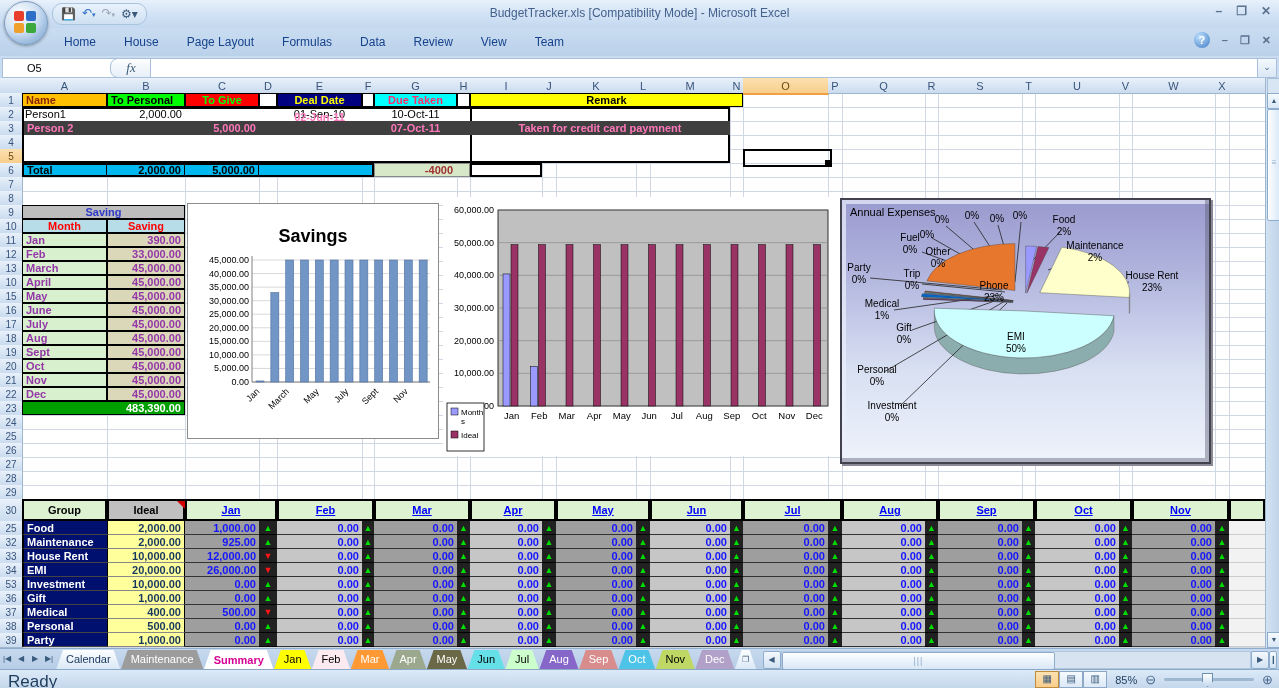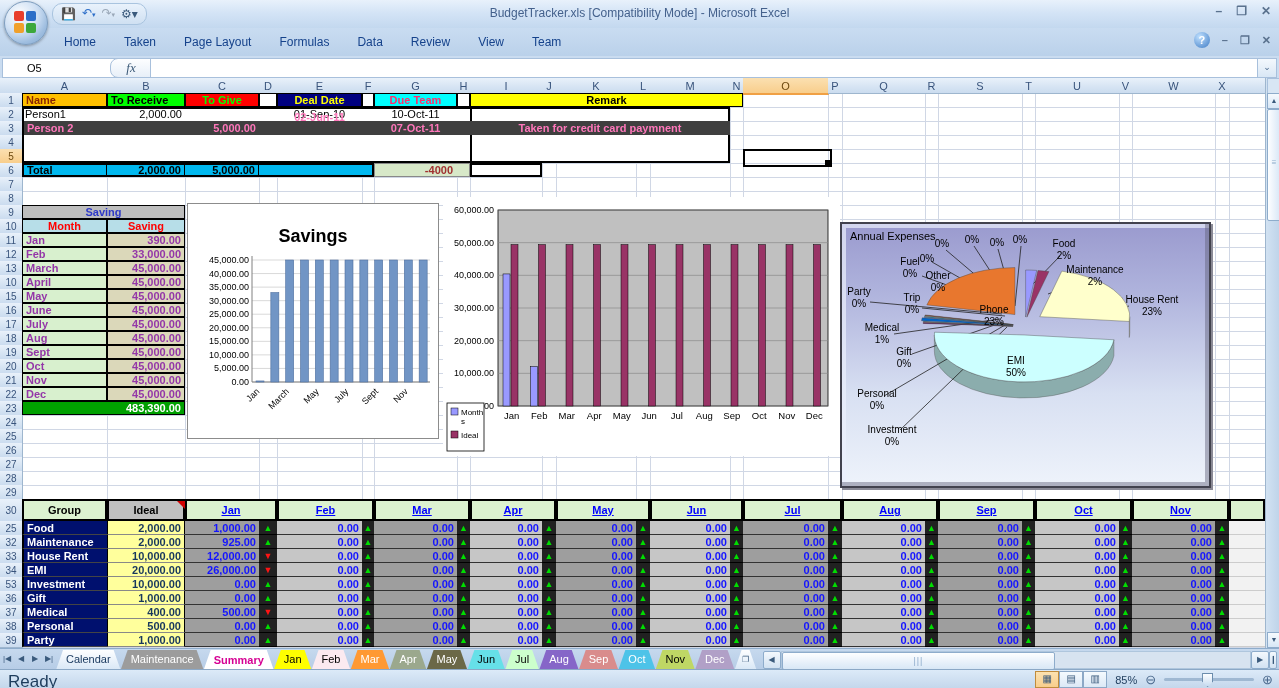--- a/index.html
+++ b/index.html
@@ -42,21 +42,21 @@
     border-right:1px solid #9EB6CE;border-bottom:1px solid #9EB6CE;color:#39547C;
     display:flex;align-items:center;justify-content:center;font-size:11px;}
   .hdr-sel{background:linear-gradient(#FBE0B1,#F8CE8C)!important;border-bottom:2px solid #F0A044!important;color:#6E4A10;}
   .rhdr-sel{background:linear-gradient(#FBE0B1,#F8CE8C)!important;border-right:2px solid #F0A044!important;color:#6E4A10;}
   .gline{position:absolute;background:#D0D7E5;}
   .cell{position:absolute;box-sizing:border-box;font-size:11px;display:flex;align-items:center;
     white-space:nowrap;overflow:hidden;padding:0 3px;}
   
   .chartbox{position:absolute;background:#fff;}
   #piebox{border:2px solid #42424E;box-shadow:inset -4px -4px 0 rgba(95,95,120,.45),inset 4px 4px 0 rgba(235,240,252,.7),2px 2px 0 #8A8A96;
-    background:linear-gradient(#9A9ACE 0%,#AEB2DC 25%,#D8E0F2 65%,#EEF3FB 100%);margin-top:24px;}
+    background:linear-gradient(#9A9ACE 0%,#AEB2DC 25%,#D8E0F2 65%,#EEF3FB 100%);}
   .pielbl{position:absolute;font-size:10px;color:#000;text-align:center;line-height:12px;transform:translateX(-50%);}
   
   #tabbar{position:absolute;left:0;top:648px;width:1279px;height:21px;background:linear-gradient(#C6D9EE,#B6CCE6);
     border-top:1px solid #8EACCB;display:flex;align-items:stretch;}
   .tnav{width:14px;text-align:center;font-size:8px;color:#3A5A7C;line-height:20px;}
   .stab{height:20px;margin-top:1px;padding:0 10px;font-size:11px;line-height:19px;text-align:center;
     clip-path:polygon(7px 0,calc(100% - 7px) 0,100% 100%,0 100%);}
   .stab.active{font-weight:bold;line-height:20px;}
   #hscroll{flex:1;display:flex;align-items:center;margin:2px 2px 1px 6px;}
   .sbtn{width:16px;height:16px;background:linear-gradient(#F3F8FD,#D2E2F2);border:1px solid #8EACCB;
@@ -100,21 +100,21 @@
   <div class="winbtns">
     <span>–</span>
     <span>❐</span>
     <span>✕</span>
   </div>
 </div>
 
 <div id="ribbon">
   <div class="rtabs" id="rtabs">
       <div class="rtab">Home</div>
-      <div class="rtab">Taken</div>
+      <div class="rtab">House</div>
       <div class="rtab">Page Layout</div>
       <div class="rtab">Formulas</div>
       <div class="rtab">Data</div>
       <div class="rtab">Review</div>
       <div class="rtab">View</div>
       <div class="rtab">Team</div>
     </div>
   <div class="rwin">
     <span id="help-icon">?</span>
     <span>–</span>
@@ -258,26 +258,26 @@
     <div class="rowhdr" style="left: 0px; top: 443px; width: 22px; height: 14px; font-size: 10px;">25</div>
     <div class="rowhdr" style="left: 0px; top: 457px; width: 22px; height: 14px; font-size: 10px;">32</div>
     <div class="rowhdr" style="left: 0px; top: 471px; width: 22px; height: 14px; font-size: 10px;">33</div>
     <div class="rowhdr" style="left: 0px; top: 485px; width: 22px; height: 14px; font-size: 10px;">34</div>
     <div class="rowhdr" style="left: 0px; top: 499px; width: 22px; height: 14px; font-size: 10px;">53</div>
     <div class="rowhdr" style="left: 0px; top: 513px; width: 22px; height: 14px; font-size: 10px;">36</div>
     <div class="rowhdr" style="left: 0px; top: 527px; width: 22px; height: 14px; font-size: 10px;">37</div>
     <div class="rowhdr" style="left: 0px; top: 541px; width: 22px; height: 14px; font-size: 10px;">38</div>
     <div class="rowhdr" style="left: 0px; top: 555px; width: 22px; height: 14px; font-size: 10px;">39</div>
     <div class="cell" style="left: 22px; top: 15px; width: 85px; height: 14px; background: rgb(255, 192, 0); color: rgb(139, 37, 0); font-weight: bold; border: 1px solid rgb(0, 0, 0);">Name</div>
-    <div class="cell" style="left: 107px; top: 15px; width: 78px; height: 14px; background: rgb(0, 255, 0); color: rgb(0, 0, 0); font-weight: bold; border: 1px solid rgb(0, 0, 0);">To Receive</div>
+    <div class="cell" style="left: 107px; top: 15px; width: 78px; height: 14px; background: rgb(0, 255, 0); color: rgb(0, 0, 0); font-weight: bold; border: 1px solid rgb(0, 0, 0);">To Personal</div>
     <div class="cell" style="left: 185px; top: 15px; width: 74px; height: 14px; background: rgb(255, 0, 0); color: rgb(0, 255, 0); font-weight: bold; border: 1px solid rgb(0, 0, 0); justify-content: center;">To Give</div>
     <div class="cell" style="left: 259px; top: 15px; width: 18px; height: 14px; background: rgb(255, 255, 255); border: 1px solid rgb(0, 0, 0);"></div>
     <div class="cell" style="left: 277px; top: 15px; width: 85px; height: 14px; background: rgb(0, 0, 128); color: rgb(255, 255, 0); font-weight: bold; border: 1px solid rgb(0, 0, 0); justify-content: center;">Deal Date</div>
     <div class="cell" style="left: 362px; top: 15px; width: 12px; height: 14px; background: rgb(255, 255, 255); border: 1px solid rgb(0, 0, 0);"></div>
-    <div class="cell" style="left: 374px; top: 15px; width: 83px; height: 14px; background: rgb(0, 255, 255); color: rgb(255, 45, 107); font-weight: bold; border: 1px solid rgb(0, 0, 0); justify-content: center;">Due Team</div>
+    <div class="cell" style="left: 374px; top: 15px; width: 83px; height: 14px; background: rgb(0, 255, 255); color: rgb(255, 45, 107); font-weight: bold; border: 1px solid rgb(0, 0, 0); justify-content: center;">Due Taken</div>
     <div class="cell" style="left: 457px; top: 15px; width: 13px; height: 14px; background: rgb(255, 255, 255); border: 1px solid rgb(0, 0, 0);"></div>
     <div class="cell" style="left: 470px; top: 15px; width: 273px; height: 14px; background: rgb(255, 255, 0); color: rgb(0, 0, 0); font-weight: bold; border: 1px solid rgb(0, 0, 0); justify-content: center;">Remark</div>
     <div class="cell" style="left: 22px; top: 29px; width: 708px; height: 56px; background: rgb(255, 255, 255); border: 2px solid rgb(0, 0, 0); padding: 0px;"></div>
     <div class="gline" style="left: 470px; top: 29px; width: 2px; height: 56px; background: rgb(0, 0, 0);"></div>
     <div class="cell" style="left: 22px; top: 29px; width: 85px; height: 14px;">Person1</div>
     <div class="cell" style="left: 107px; top: 29px; width: 78px; height: 14px; justify-content: flex-end;">2,000.00</div>
     <div class="cell" style="left: 277px; top: 29px; width: 85px; height: 14px; justify-content: center;">01-Sep-10</div>
     <div class="cell" style="left: 374px; top: 29px; width: 83px; height: 14px; justify-content: center;">10-Oct-11</div>
     <div class="cell" style="left: 24px; top: 43px; width: 706px; height: 14px; background: rgb(63, 63, 63); color: rgb(255, 119, 187); font-weight: bold; padding: 0px;"></div>
     <div class="cell" style="left: 24px; top: 43px; width: 85px; height: 14px; color: rgb(255, 119, 187); font-weight: bold;">Person 2</div>

